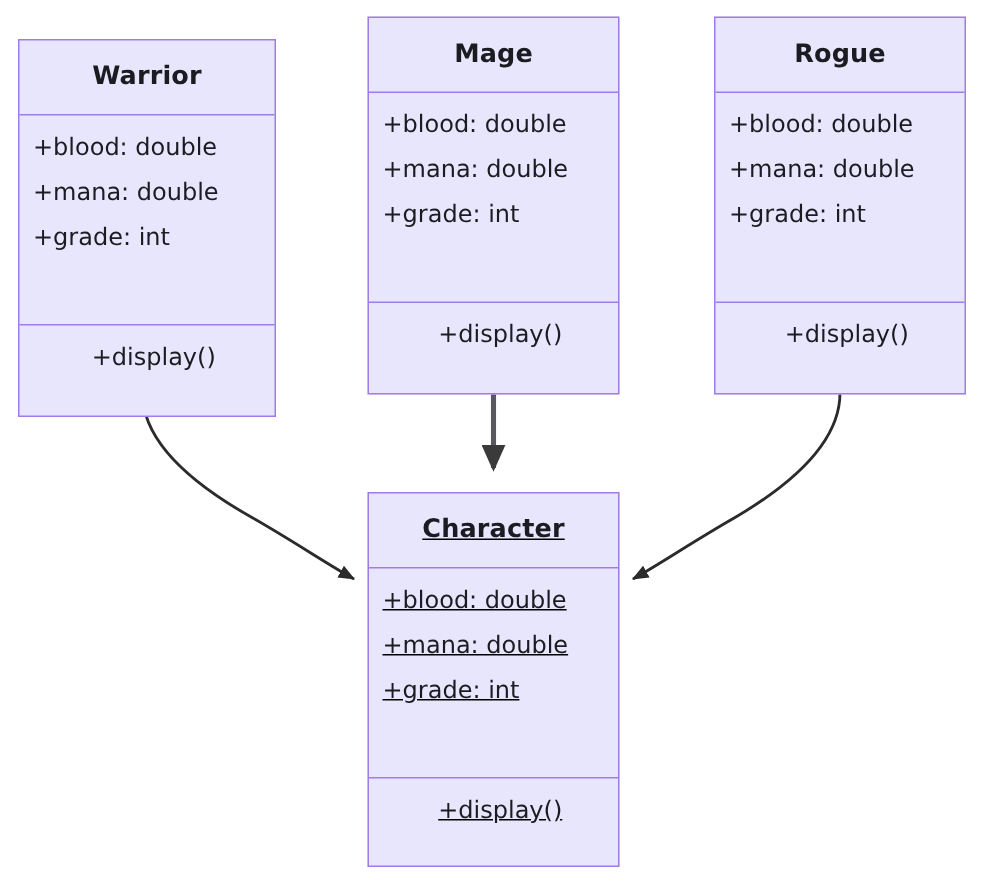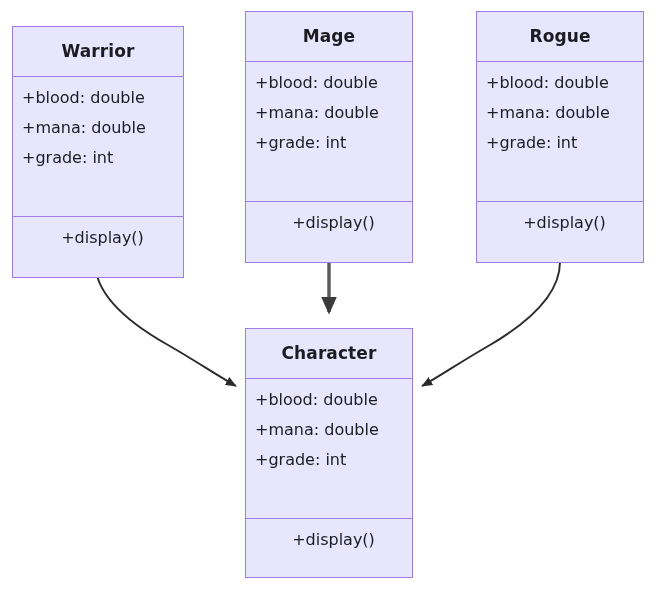--- a/index.html
+++ b/index.html
@@ -71,21 +71,21 @@
   .member-line {
     font-size: 16px;
     color: #1c1b22;
     line-height: 1;
     white-space: nowrap;
   }
   
   #node-warrior   { left: 12px;  top: 26px;  width: 172px; height: 252px; }
   #node-mage      { left: 245px; top: 11px;  width: 168px; height: 252px; }
   #node-rogue     { left: 476px; top: 11px;  width: 168px; height: 252px; }
-  #node-character { left: 245px; top: 328px; width: 168px; height: 250px; }
+  #node-character { left: 245px; top: 328px; width: 168px; height: 250px; text-decoration: underline; }
 
   #node-warrior   .node-title-band { height: 50px; }
   #node-mage      .node-title-band { height: 50px; text-align: right; }
   #node-rogue     .node-title-band { height: 50px; }
   #node-character .node-title-band { height: 50px; }
 
   #node-warrior   .node-attrs-band { height: 140px; }
   #node-mage      .node-attrs-band { height: 140px; }
   #node-rogue     .node-attrs-band { height: 140px; }
   #node-character .node-attrs-band { height: 140px; }

